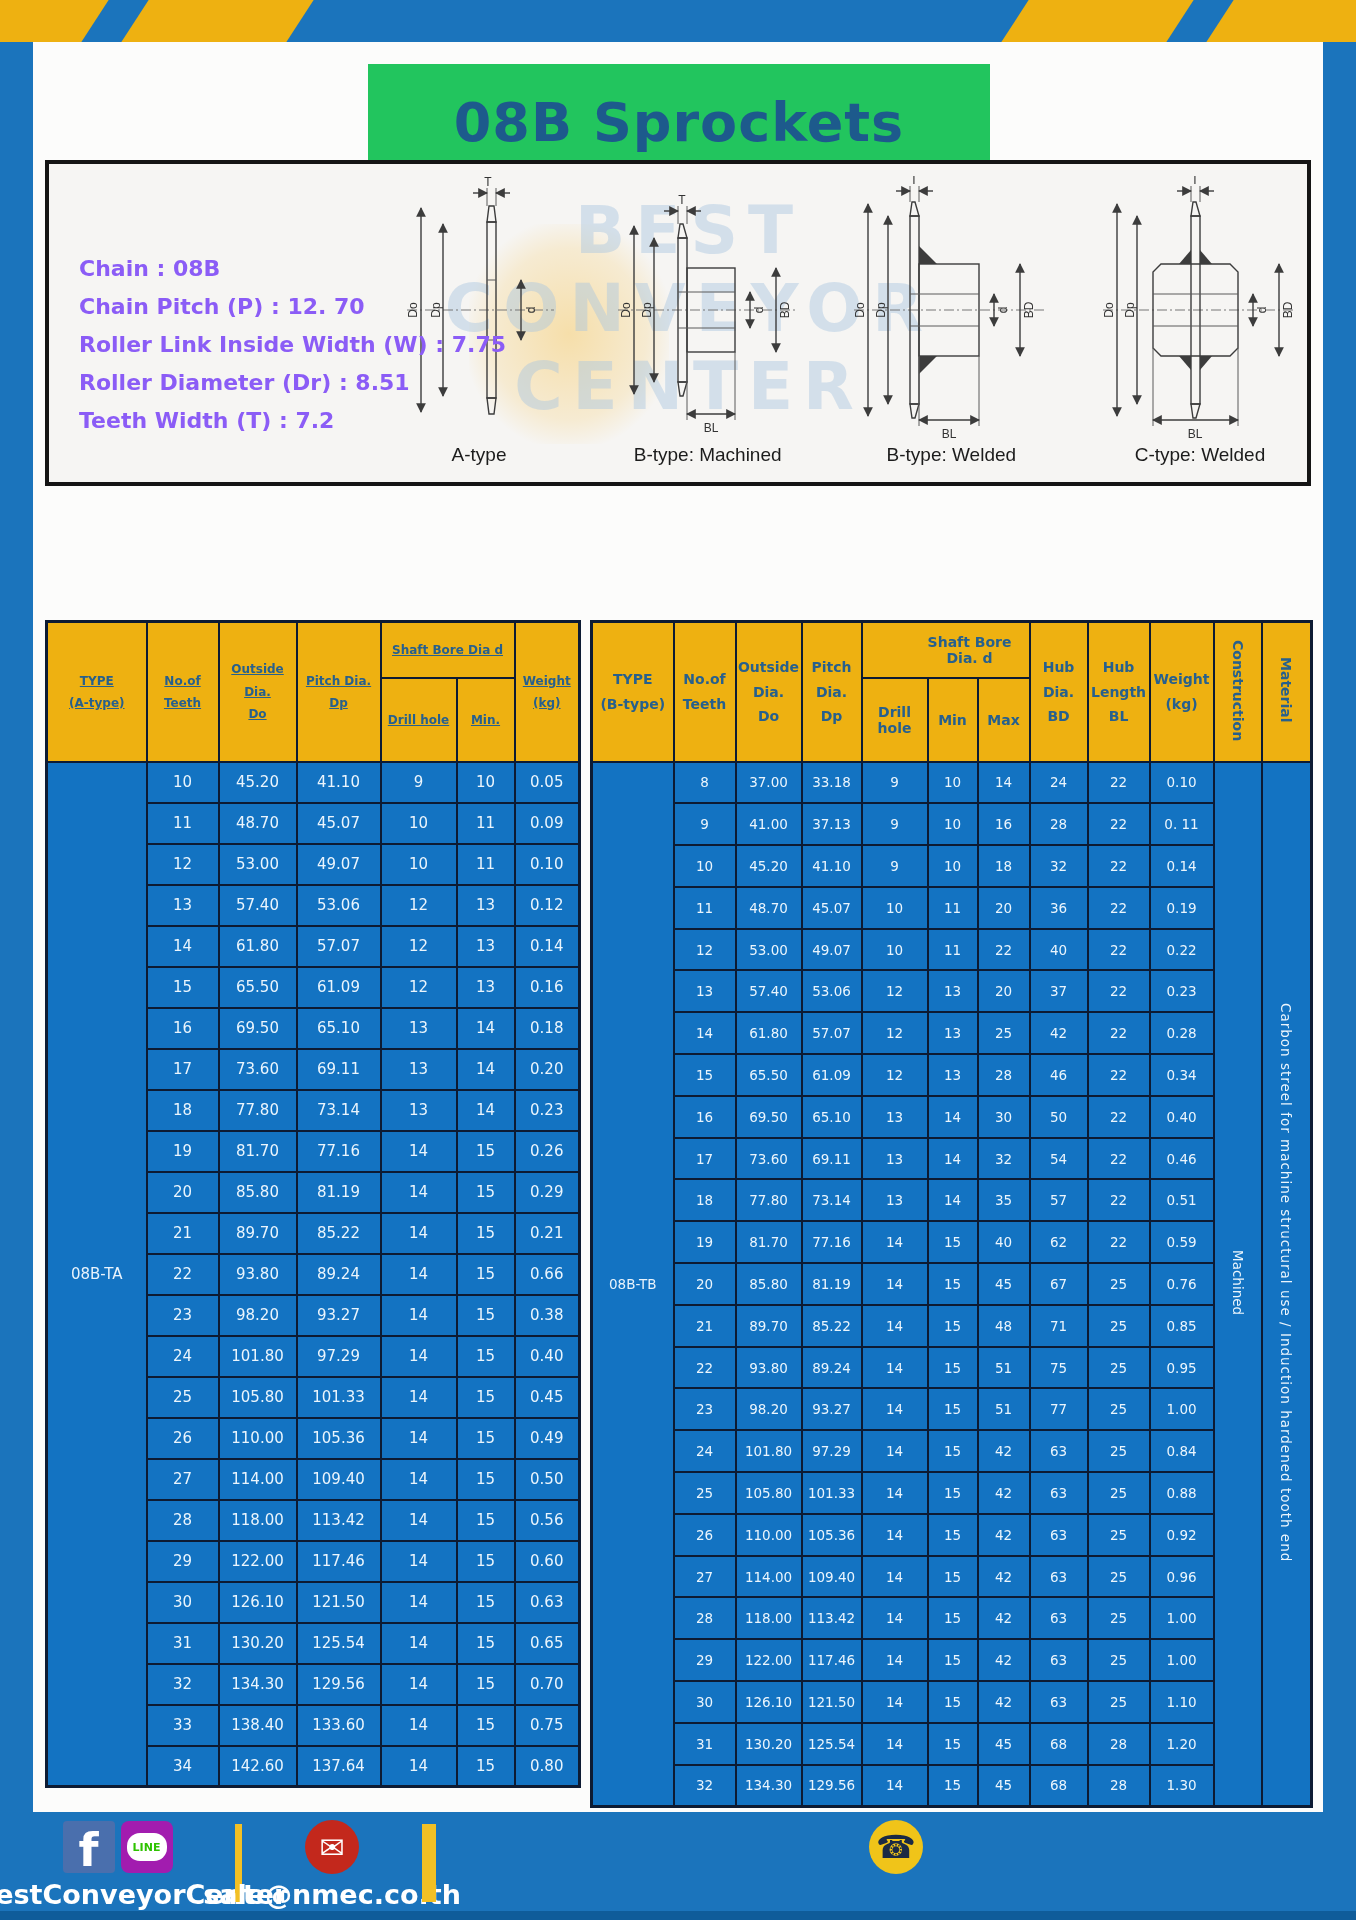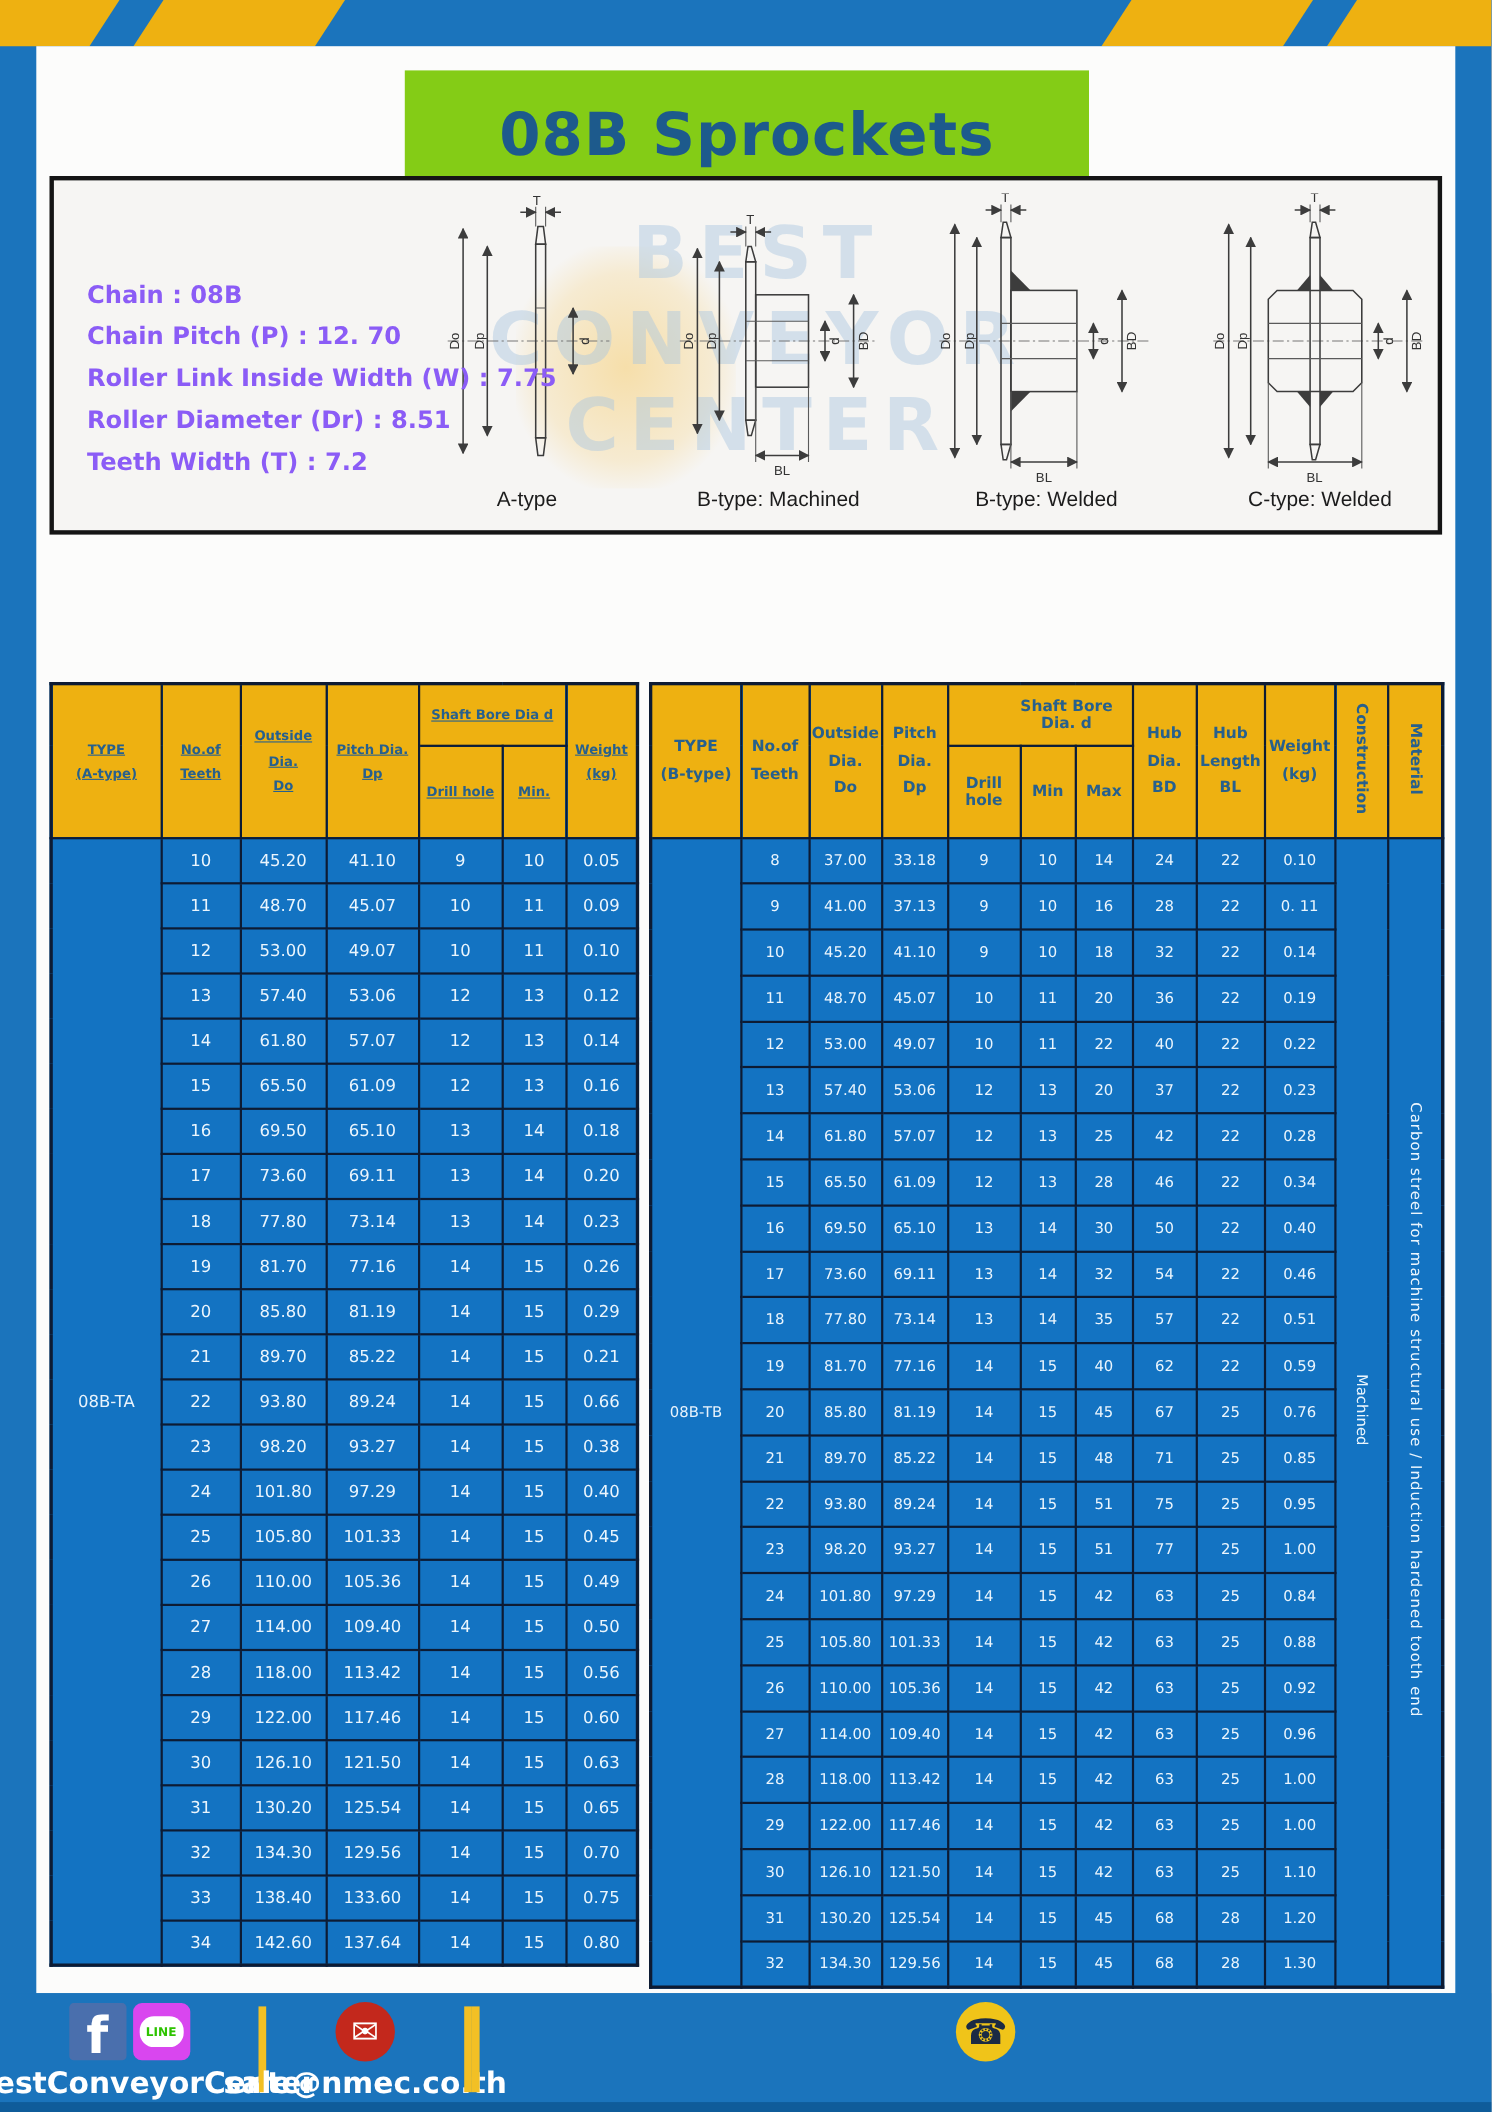--- a/index.html
+++ b/index.html
@@ -7,21 +7,21 @@
   .page { position:relative; width:1356px; height:1920px; background:#1b74bc; overflow:hidden; margin:0 auto; }
 
   
   .stripes { position:absolute; left:0; top:0; width:1356px; height:42px; background:#1b74bc; overflow:hidden; }
   .stripe { position:absolute; top:-10px; height:62px; width:165px; background:#eeb111; transform:skewX(-33deg); }
 
   
   .white-panel { position:absolute; left:33px; top:42px; width:1290px; height:1770px; background:#fcfcfb; }
 
   
-  .title-banner { position:absolute; left:368px; top:64px; width:622px; height:116px; background:#84cc16; display:flex; align-items:center; justify-content:center; }
+  .title-banner { position:absolute; left:368px; top:64px; width:622px; height:116px; background:#22c55e; display:flex; align-items:center; justify-content:center; }
   .title-banner .t { font-size:54px; font-weight:bold; color:#1d5a8c; letter-spacing:1px; }
 
   
   .diagram-panel { position:absolute; left:45px; top:160px; width:1266px; height:326px; background:#f6f5f3; border:4px solid #151515; }
   .specs { position:absolute; left:30px; top:86px; z-index:3; }
   .specs div { font-size:22px; font-weight:bold; color:#8b5cf6; line-height:38px; white-space:nowrap; }
   .watermark { position:absolute; left:360px; top:28px; width:560px; text-align:center; z-index:1; }
   .watermark div { font-size:66px; font-weight:bold; letter-spacing:10px; color:rgba(168,198,224,0.45); line-height:78px; }
   .wm-blob { position:absolute; left:420px; top:60px; width:200px; height:220px; z-index:0;
              background:radial-gradient(ellipse at 50% 50%, rgba(246,204,110,0.55) 0%, rgba(246,204,110,0.25) 55%, rgba(246,204,110,0) 75%); }
@@ -59,21 +59,21 @@
 
   
   .footer { position:absolute; left:0; top:1812px; width:1356px; height:108px; background:#1b74bc; display:flex; align-items:stretch; }
   .footer-edge { position:absolute; left:0; bottom:0; width:1356px; height:9px; background:#0f5c9a; }
   .f-sec { display:flex; flex-direction:column; align-items:center; justify-content:flex-start; padding-top:7px; }
   .f-sec .txt { font-size:27px; font-weight:bold; color:#ffffff; margin-top:4px; white-space:nowrap; }
   .f-div { width:7px; height:78px; background:#f2c025; align-self:center; margin-top:-6px; }
   .icon-row { display:flex; gap:6px; height:56px; align-items:center; }
   .fb-sq { width:52px; height:52px; background:#4a6fad; border-radius:4px; display:flex; align-items:flex-end; justify-content:center; overflow:hidden; }
   .fb-sq span { color:#fff; font-size:46px; font-weight:bold; line-height:0.95; }
-  .line-sq { width:52px; height:52px; background:#d946ef; border-radius:8px; display:flex; align-items:center; justify-content:center; }
+  .line-sq { width:52px; height:52px; background:#a21caf; border-radius:8px; display:flex; align-items:center; justify-content:center; }
   .line-bubble { width:40px; height:28px; background:#fff; border-radius:13px; display:flex; align-items:center; justify-content:center; }
   .line-bubble span { color:#2ec300; font-size:11px; font-weight:bold; }
   .circle-ic { width:54px; height:54px; border-radius:50%; display:flex; align-items:center; justify-content:center; }
   .mail-c { background:#c3281c; }
   .mail-c span { color:#fff; font-size:30px; }
   .globe-c { background:#35aade; }
   .phone-c { background:#f0c419; }
   .phone-c span { color:#1b2a44; font-size:32px; line-height:1; }
 </style>
 </head>

